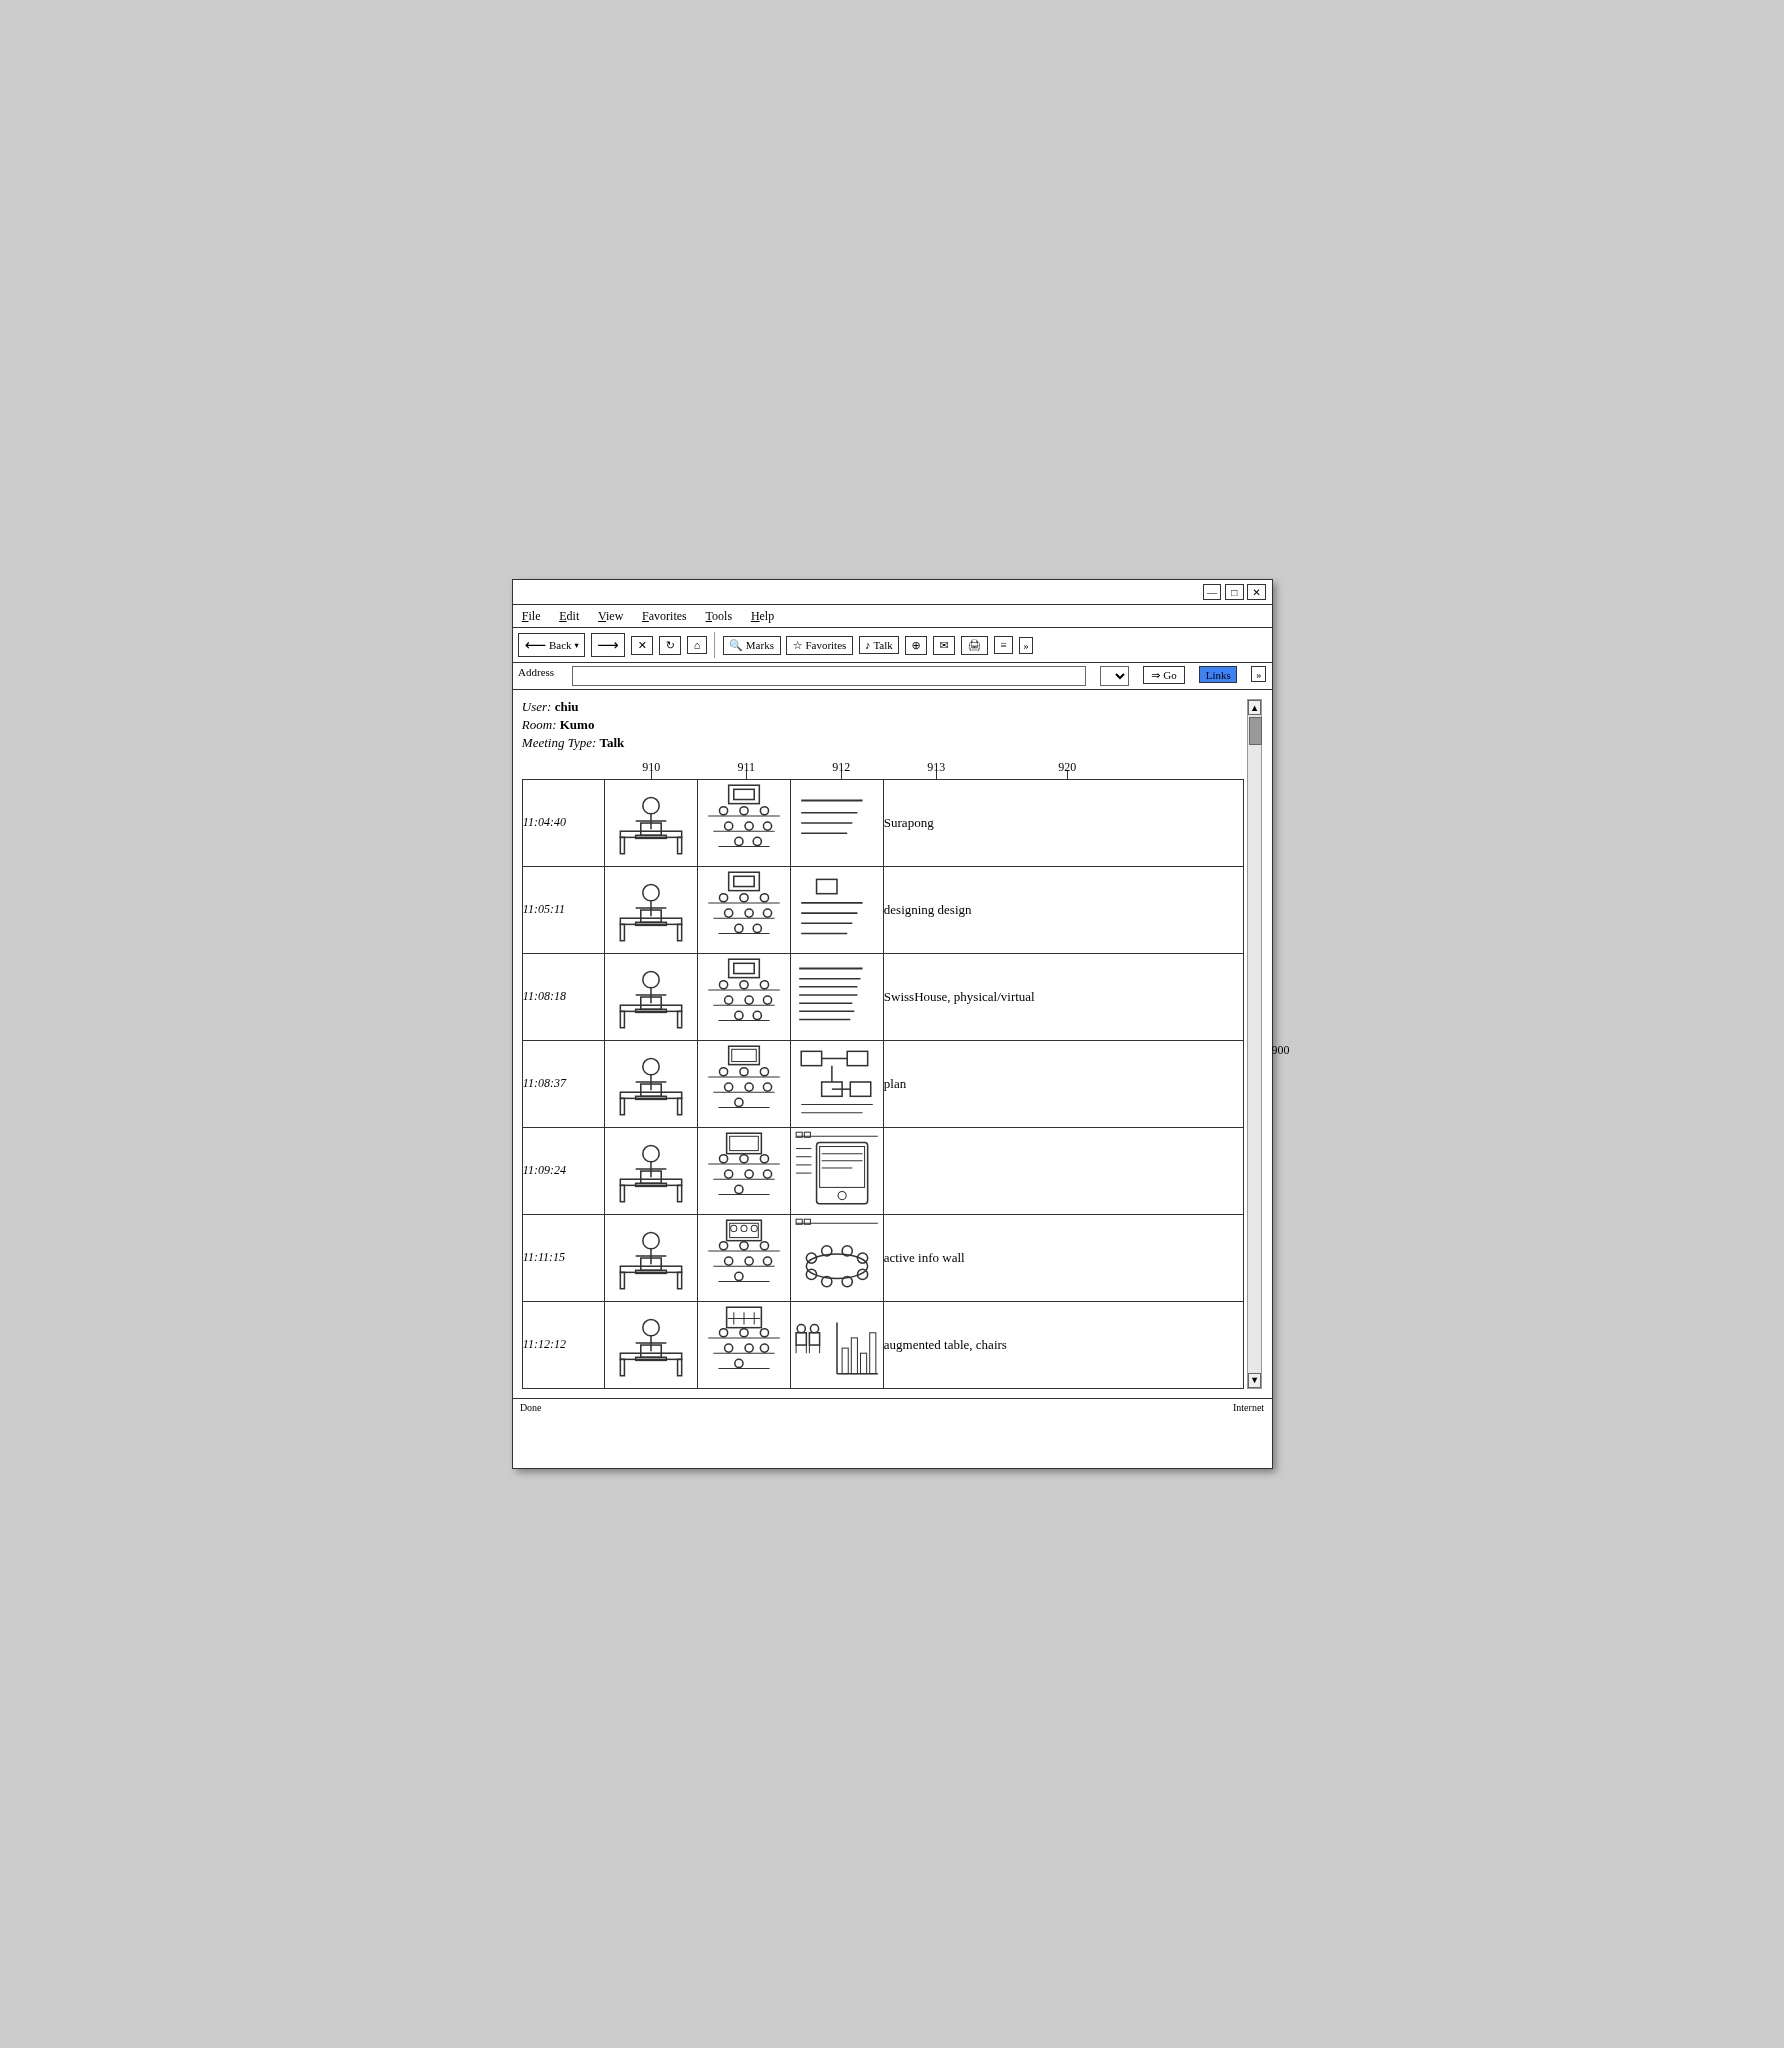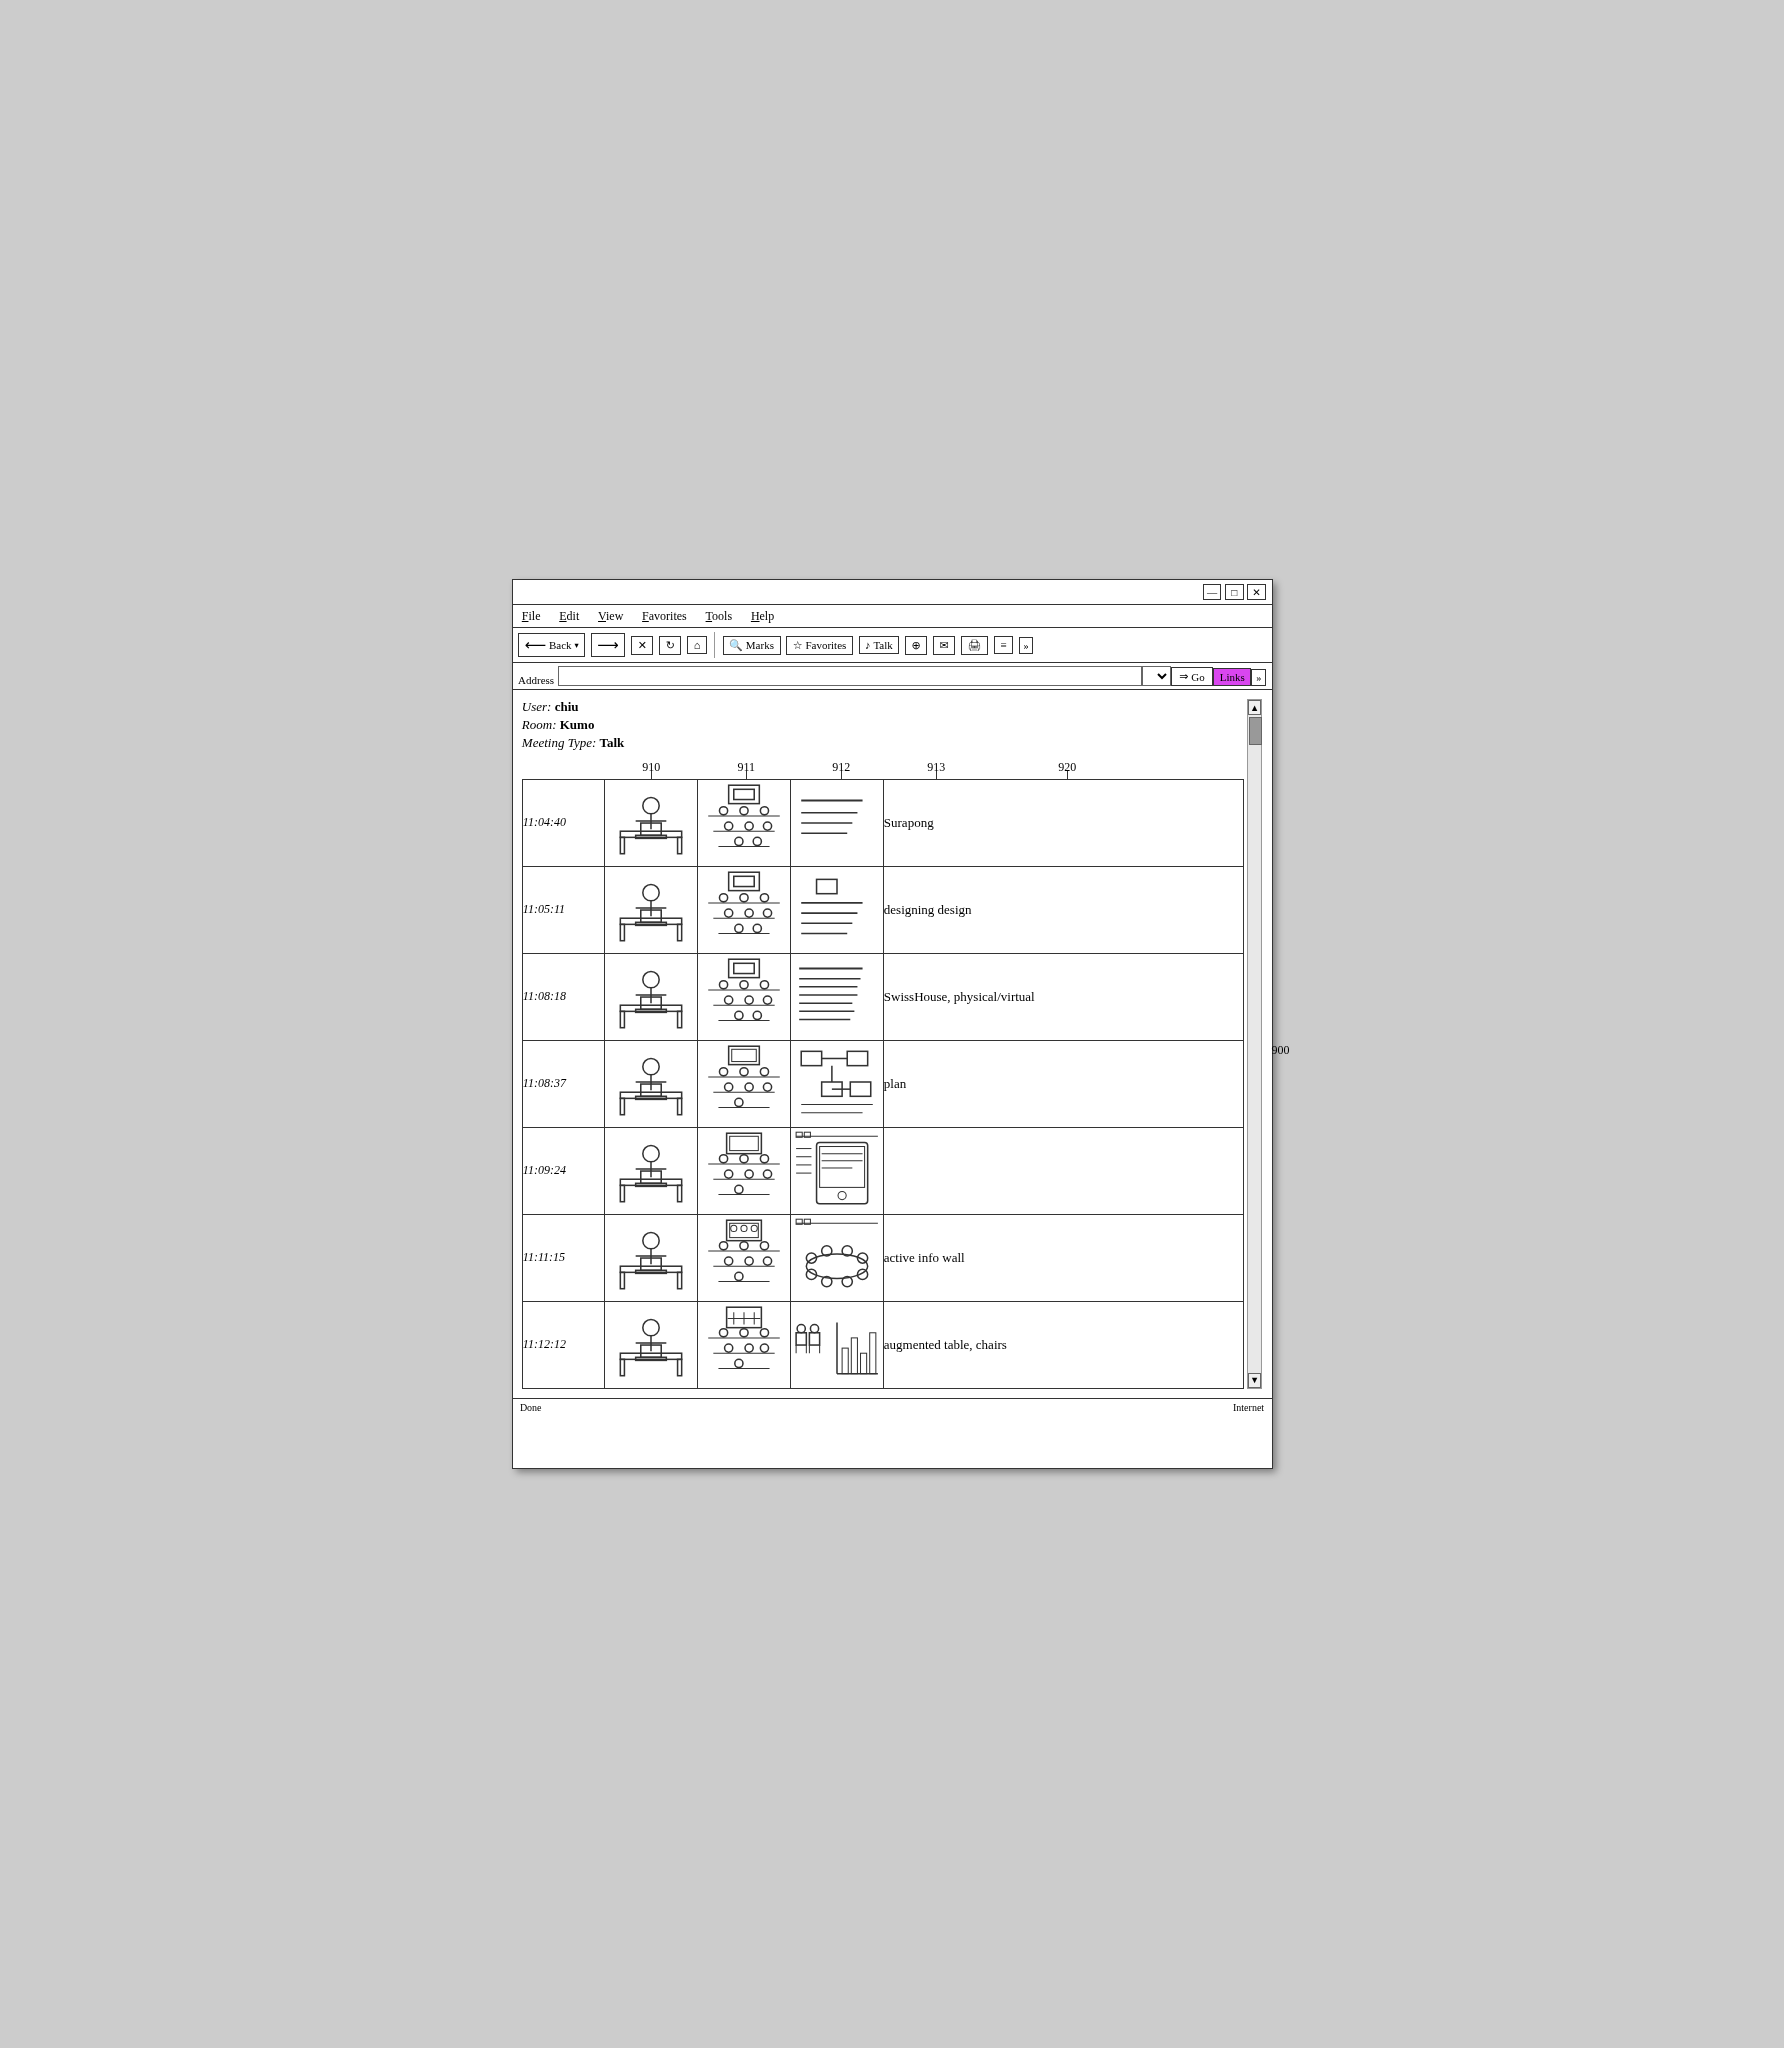--- a/index.html
+++ b/index.html
@@ -84,23 +84,23 @@
     .toolbar-overflow {
       border: 1.4px solid #333;
       padding: 1.9px 3.7px;
       font-size: 10.2px;
       cursor: pointer;
     }
     
     .address-bar {
       border-bottom: 0.9px solid #333;
       display: flex;
-      align-items: flex-end;
+      align-items: flex-start;
       padding: 2.8px 5.6px;
-      gap: 0;
+      gap: 14px;
       font-size: 11px;
     }
     .address-label {
       font-size: 11px;
       padding-right: 3.7px;
     }
     .address-input {
       flex: 1;
       border: 0.9px solid #666;
       padding: 1.9px 3.7px;
@@ -122,21 +122,21 @@
       background: #fff;
       display: flex;
       align-items: center;
       gap: 2.8px;
     }
     .links-btn {
       border: 1.4px solid #333;
       padding: 1.9px 5.6px;
       cursor: pointer;
       font-size: 11px;
-      background: #d946ef;
+      background: #3b82f6;
     }
     
     .content-area {
       display: flex;
       padding: 9.3px 9.3px 9.3px 9.3px;
       position: relative;
     }
     .main-content {
       flex: 1;
     }

